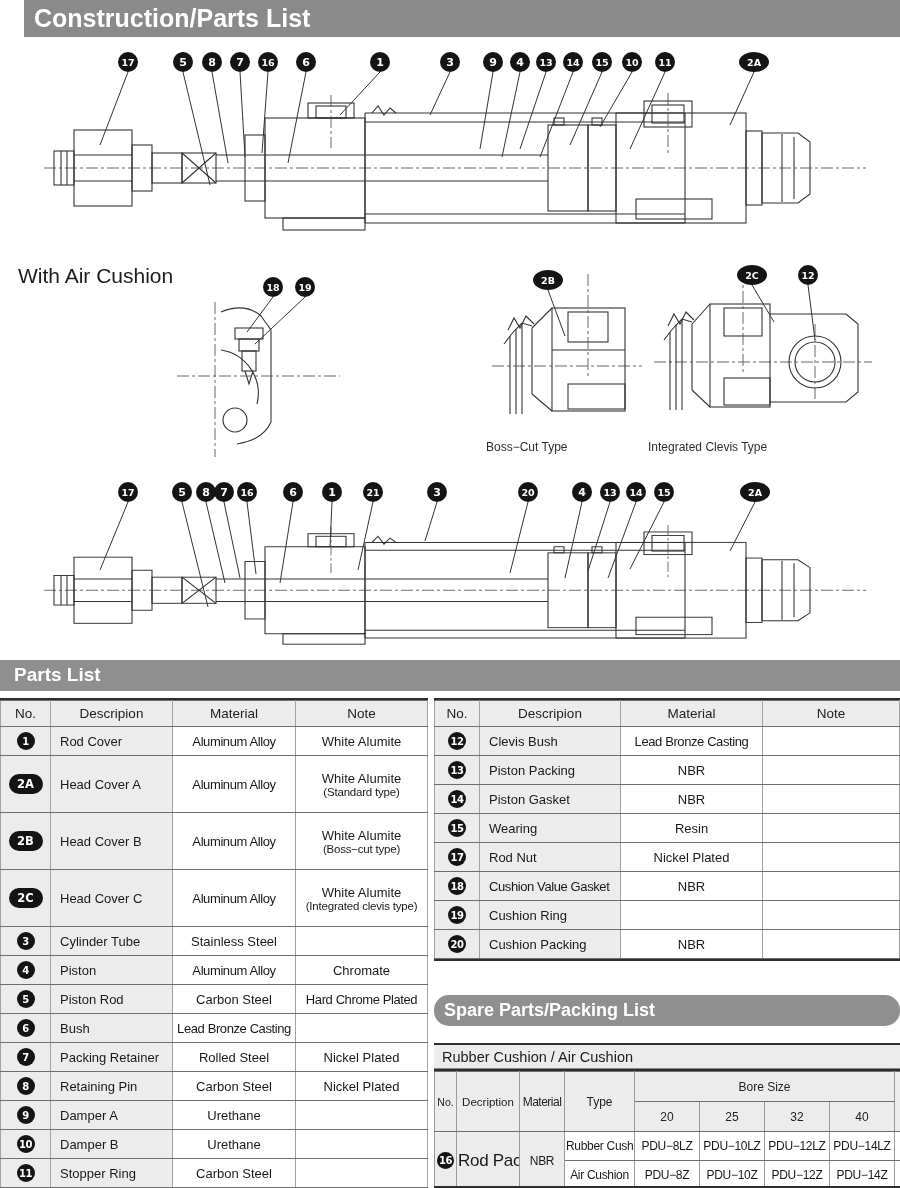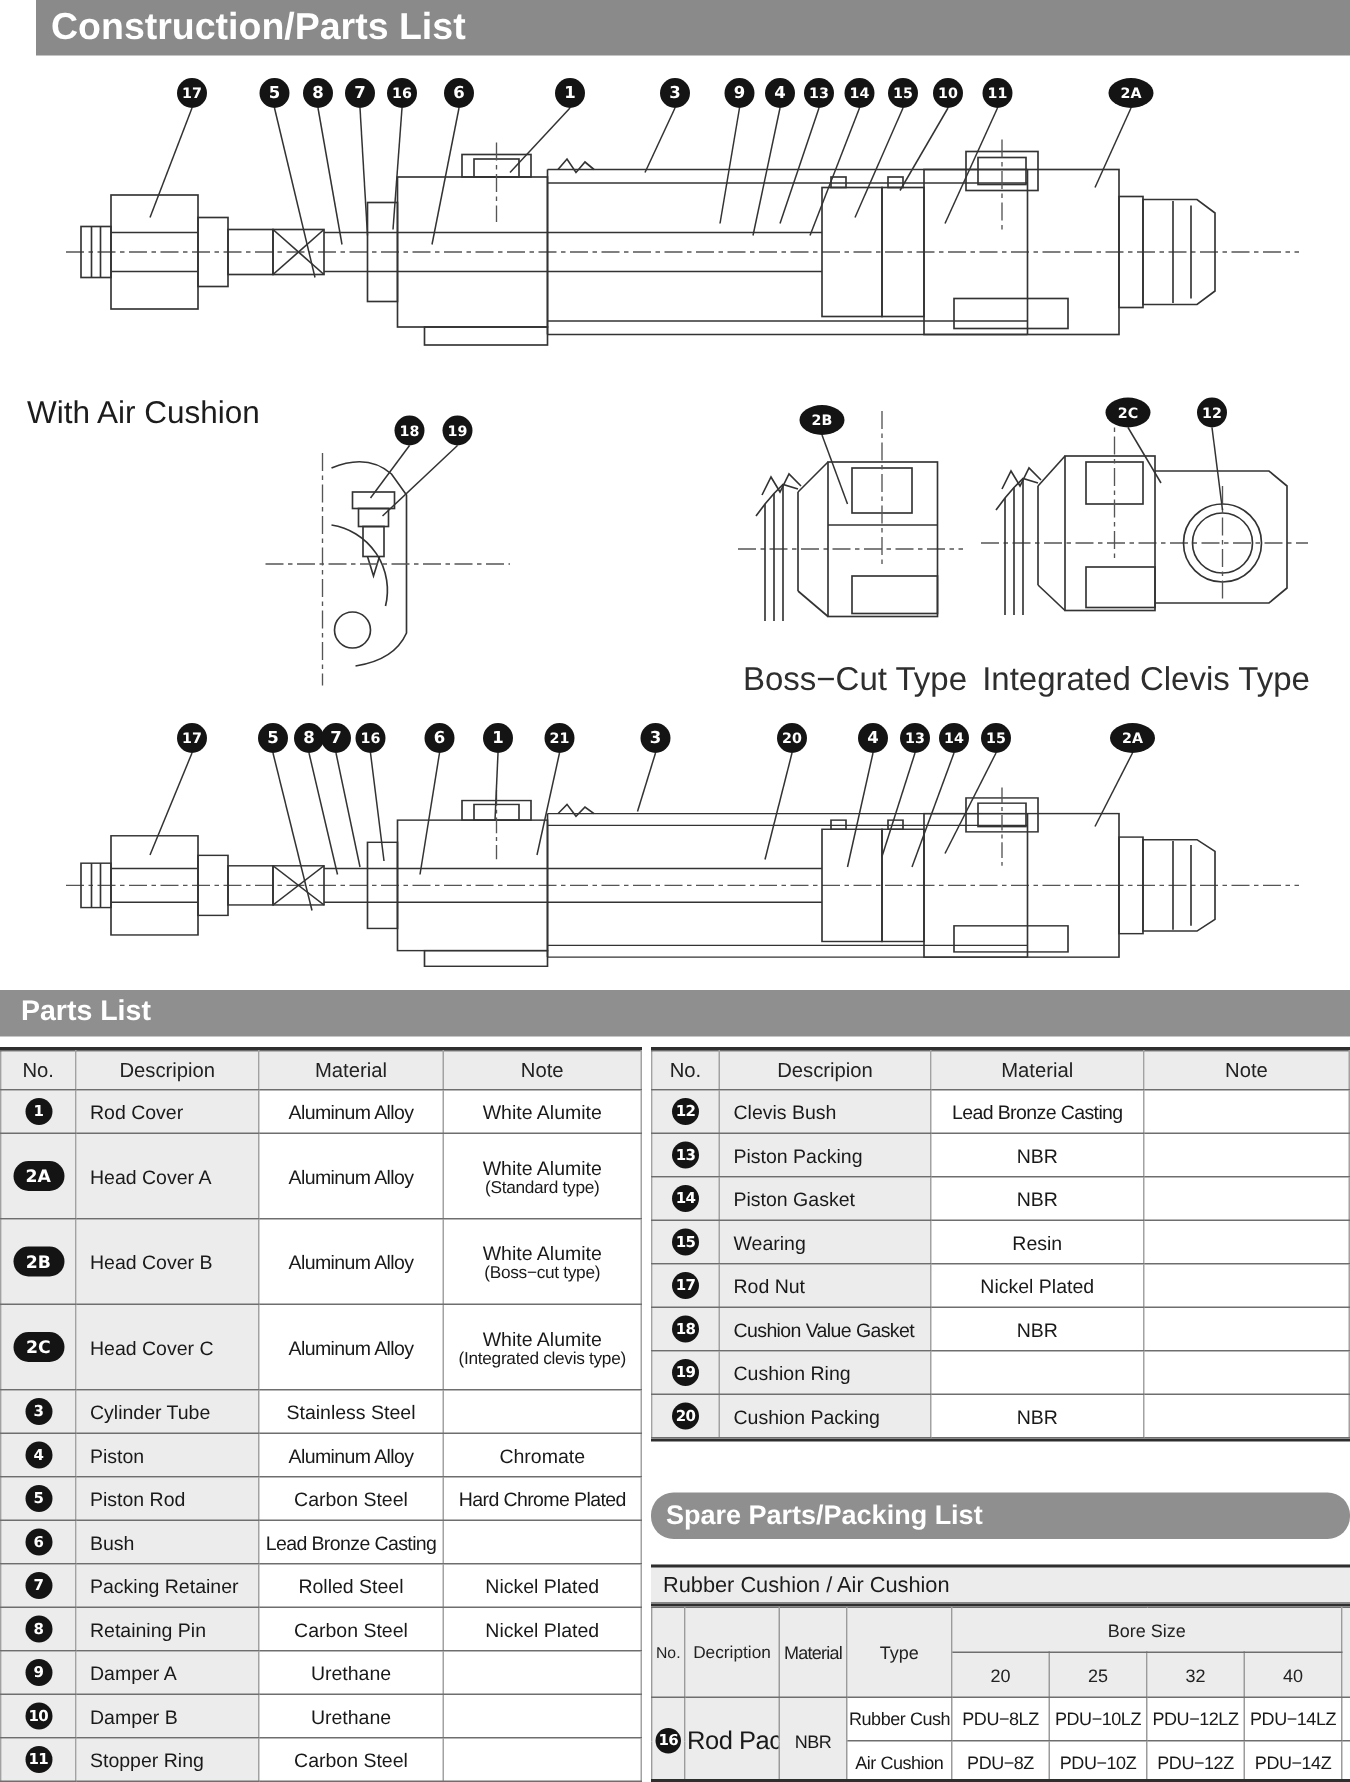--- a/index.html
+++ b/index.html
@@ -7,21 +7,21 @@
         font-family:"Liberation Sans",sans-serif;color:#191919;}
 
   
   .bar{position:absolute;background:#8a8a8a;color:#fff;font-weight:bold;box-sizing:border-box;}
   #main-title-bar{left:0;top:0;width:900px;height:37px;font-size:25px;line-height:37px;padding-left:10px;margin-left:24px;}
   #parts-bar{left:0;top:660px;width:900px;height:31px;font-size:19px;line-height:30px;padding-left:14px;background:#8f8f8f;}
   #spare-bar{left:434px;top:995px;width:466px;height:31px;font-size:18px;line-height:30px;padding-left:10px;background:#8f8f8f;border-radius:15px;}
 
   
   #air-cushion-label{position:absolute;left:18px;top:264px;font-size:21px;color:#1c1c1c;}
-  .caption{position:absolute;top:440px;font-size:22px;color:#2e2e2e;text-align:center;}
+  .caption{position:absolute;top:440px;font-size:12px;color:#2e2e2e;text-align:left;}
   #boss-caption{left:486px;width:168px;}
   #clevis-caption{left:648px;width:232px;}
 
   
   svg{position:absolute;overflow:visible;}
   .ln{stroke:#333;stroke-width:1.1;fill:none;}
   .cl{stroke:#555;stroke-width:0.9;fill:none;stroke-dasharray:12 3 3 3;}
   .leader{stroke:#333;stroke-width:1;}
   .balloon{fill:#141414;}
   .balloon-label{fill:#fff;font-weight:bold;text-anchor:middle;font-family:"DejaVu Sans",sans-serif;}

